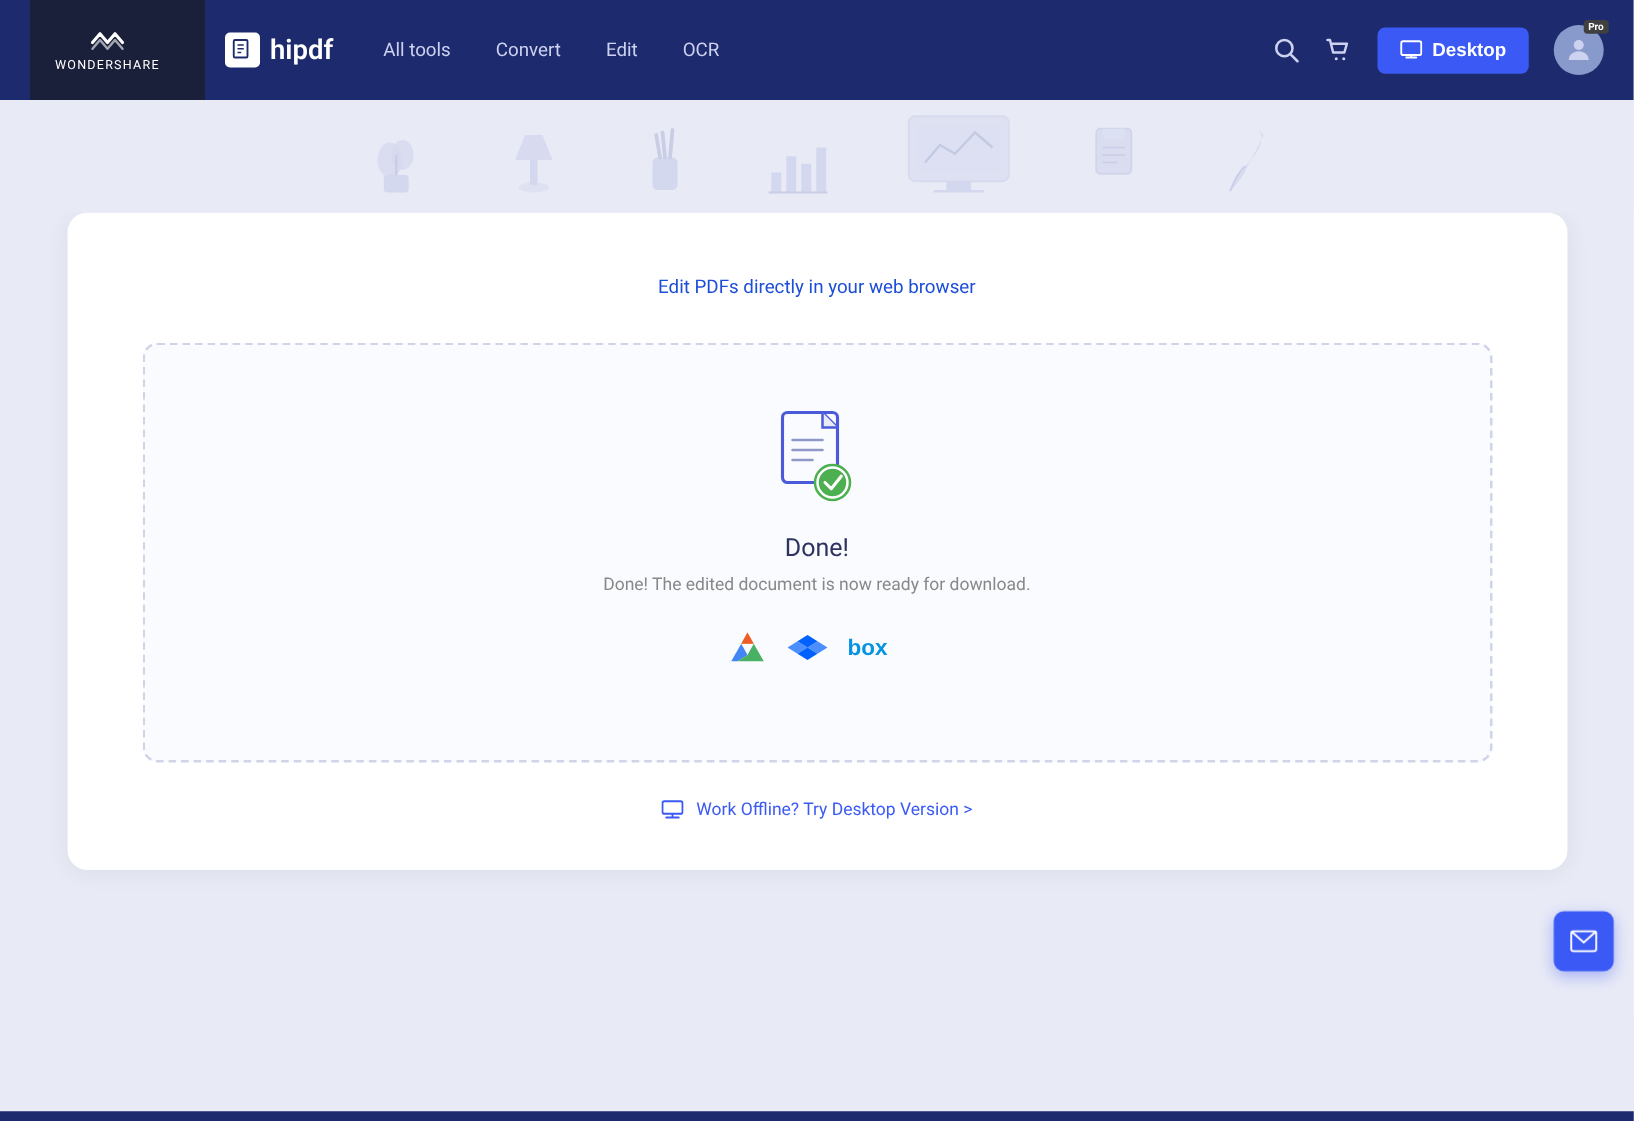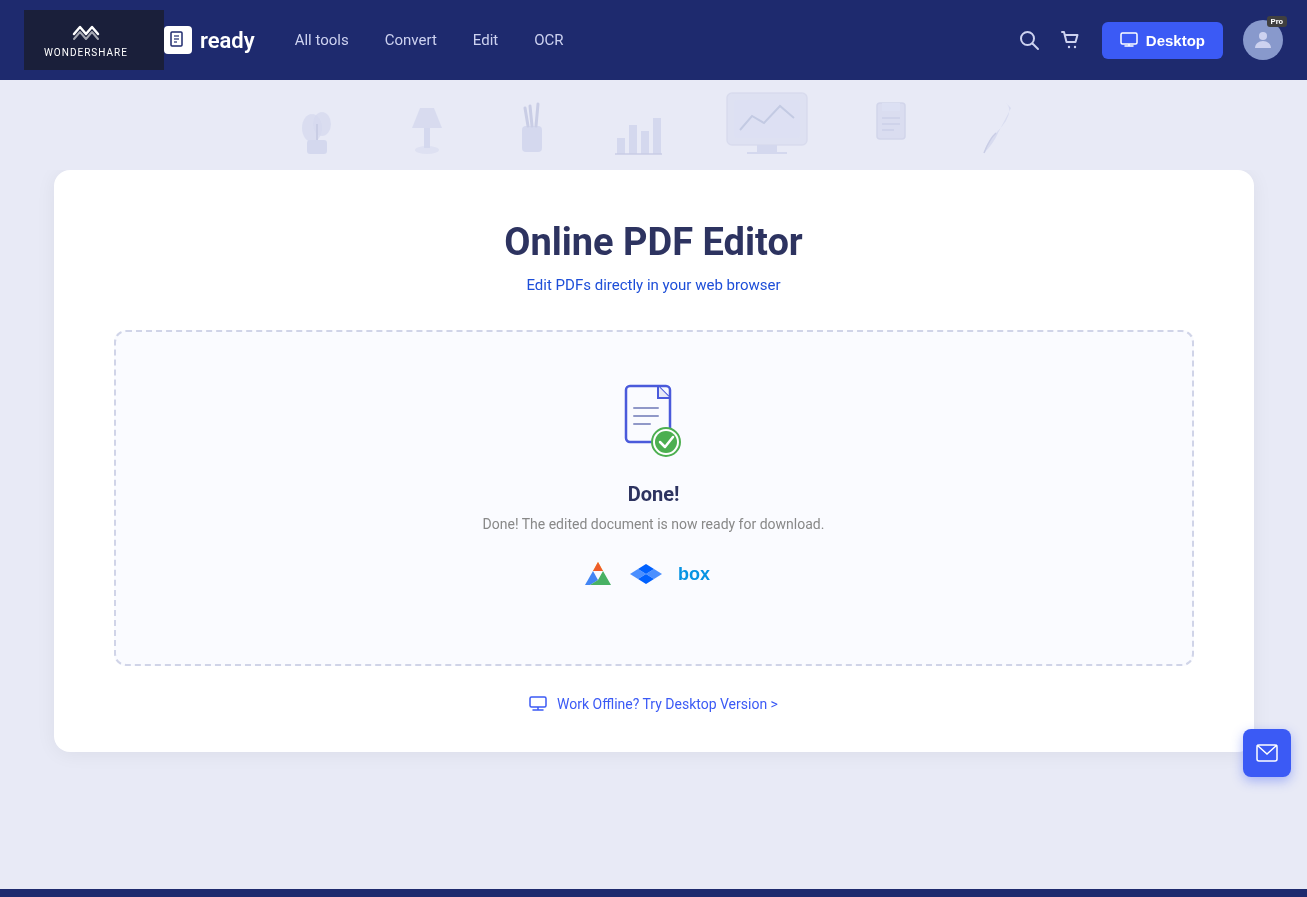--- a/index.html
+++ b/index.html
@@ -17,22 +17,23 @@
       align-items: center;
       background: #1e2a6e;
       height: 80px;
       padding: 0 24px;
       gap: 0;
     }
     .navbar-brand {
       display: flex;
       align-items: center;
       background: #1a1f3a;
-      height: 60px;
+      height: 80px;
       padding: 0 20px;
+      margin-right: 16px;
       min-width: 140px;
     }
     .brand-logo {
       display: flex;
       flex-direction: column;
       align-items: center;
       gap: 2px;
     }
     .brand-logo-icon {
       width: 32px;
@@ -205,21 +206,21 @@
       display: flex;
       align-items: center;
       justify-content: center;
     }
     .doc-icon {
       width: 64px;
       height: 76px;
     }
     .done-label {
       font-size: 20px;
-      font-weight: 700;
+      font-weight: 400;
       color: #2d3360;
       margin-bottom: 10px;
     }
     .done-desc {
       font-size: 14px;
       color: #888;
       margin-bottom: 28px;
     }
     .download-btn {
       background: #3b5af5;
@@ -339,21 +340,21 @@
 
   <a class="hipdf-logo">
     <div class="hipdf-logo-icon">
       <svg width="18" height="18" viewBox="0 0 18 18" fill="none">
         <rect x="2" y="1" width="11" height="14" rx="1" stroke="#1e2a6e" stroke-width="1.5" fill="none"></rect>
         <line x1="5" y1="5" x2="10" y2="5" stroke="#1e2a6e" stroke-width="1.2"></line>
         <line x1="5" y1="8" x2="10" y2="8" stroke="#1e2a6e" stroke-width="1.2"></line>
         <line x1="5" y1="11" x2="8" y2="11" stroke="#1e2a6e" stroke-width="1.2"></line>
       </svg>
     </div>
-    <span>ready</span>
+    <span>hipdf</span>
   </a>
 
   <div class="nav-links">
     <a class="nav-link">All tools</a>
     <a class="nav-link">Convert</a>
     <a class="nav-link">Edit</a>
     <a class="nav-link">OCR</a>
   </div>
 
   <div class="nav-actions">
@@ -453,21 +454,20 @@
       <svg width="40" height="60" viewBox="0 0 40 60" fill="none">
         <path d="M30 5 Q40 15 20 35 Q10 45 8 55 Q18 45 22 35 Q30 20 35 10 Z" fill="#b0b8e0" opacity="0.8"></path>
         <path d="M8 55 Q14 40 20 35" stroke="#9098c8" stroke-width="1.5" fill="none"></path>
       </svg>
     </div>
   </div>
 </div>
 
 <div class="main-content">
   <div class="card">
-    <h1 class="card-title">Online PDF Editor</h1>
     <p class="card-subtitle">Edit PDFs directly in your web browser</p>
 
     <div class="upload-zone">
 
       <div class="success-icon-wrap">
         <svg class="doc-icon" width="64" height="76" viewBox="0 0 64 76" fill="none">
 
           <rect x="4" y="2" width="44" height="56" rx="4" fill="none" stroke="#4a5adb" stroke-width="2.5"></rect>
 
           <path d="M36 2 L48 14" stroke="#4a5adb" stroke-width="2"></path>

